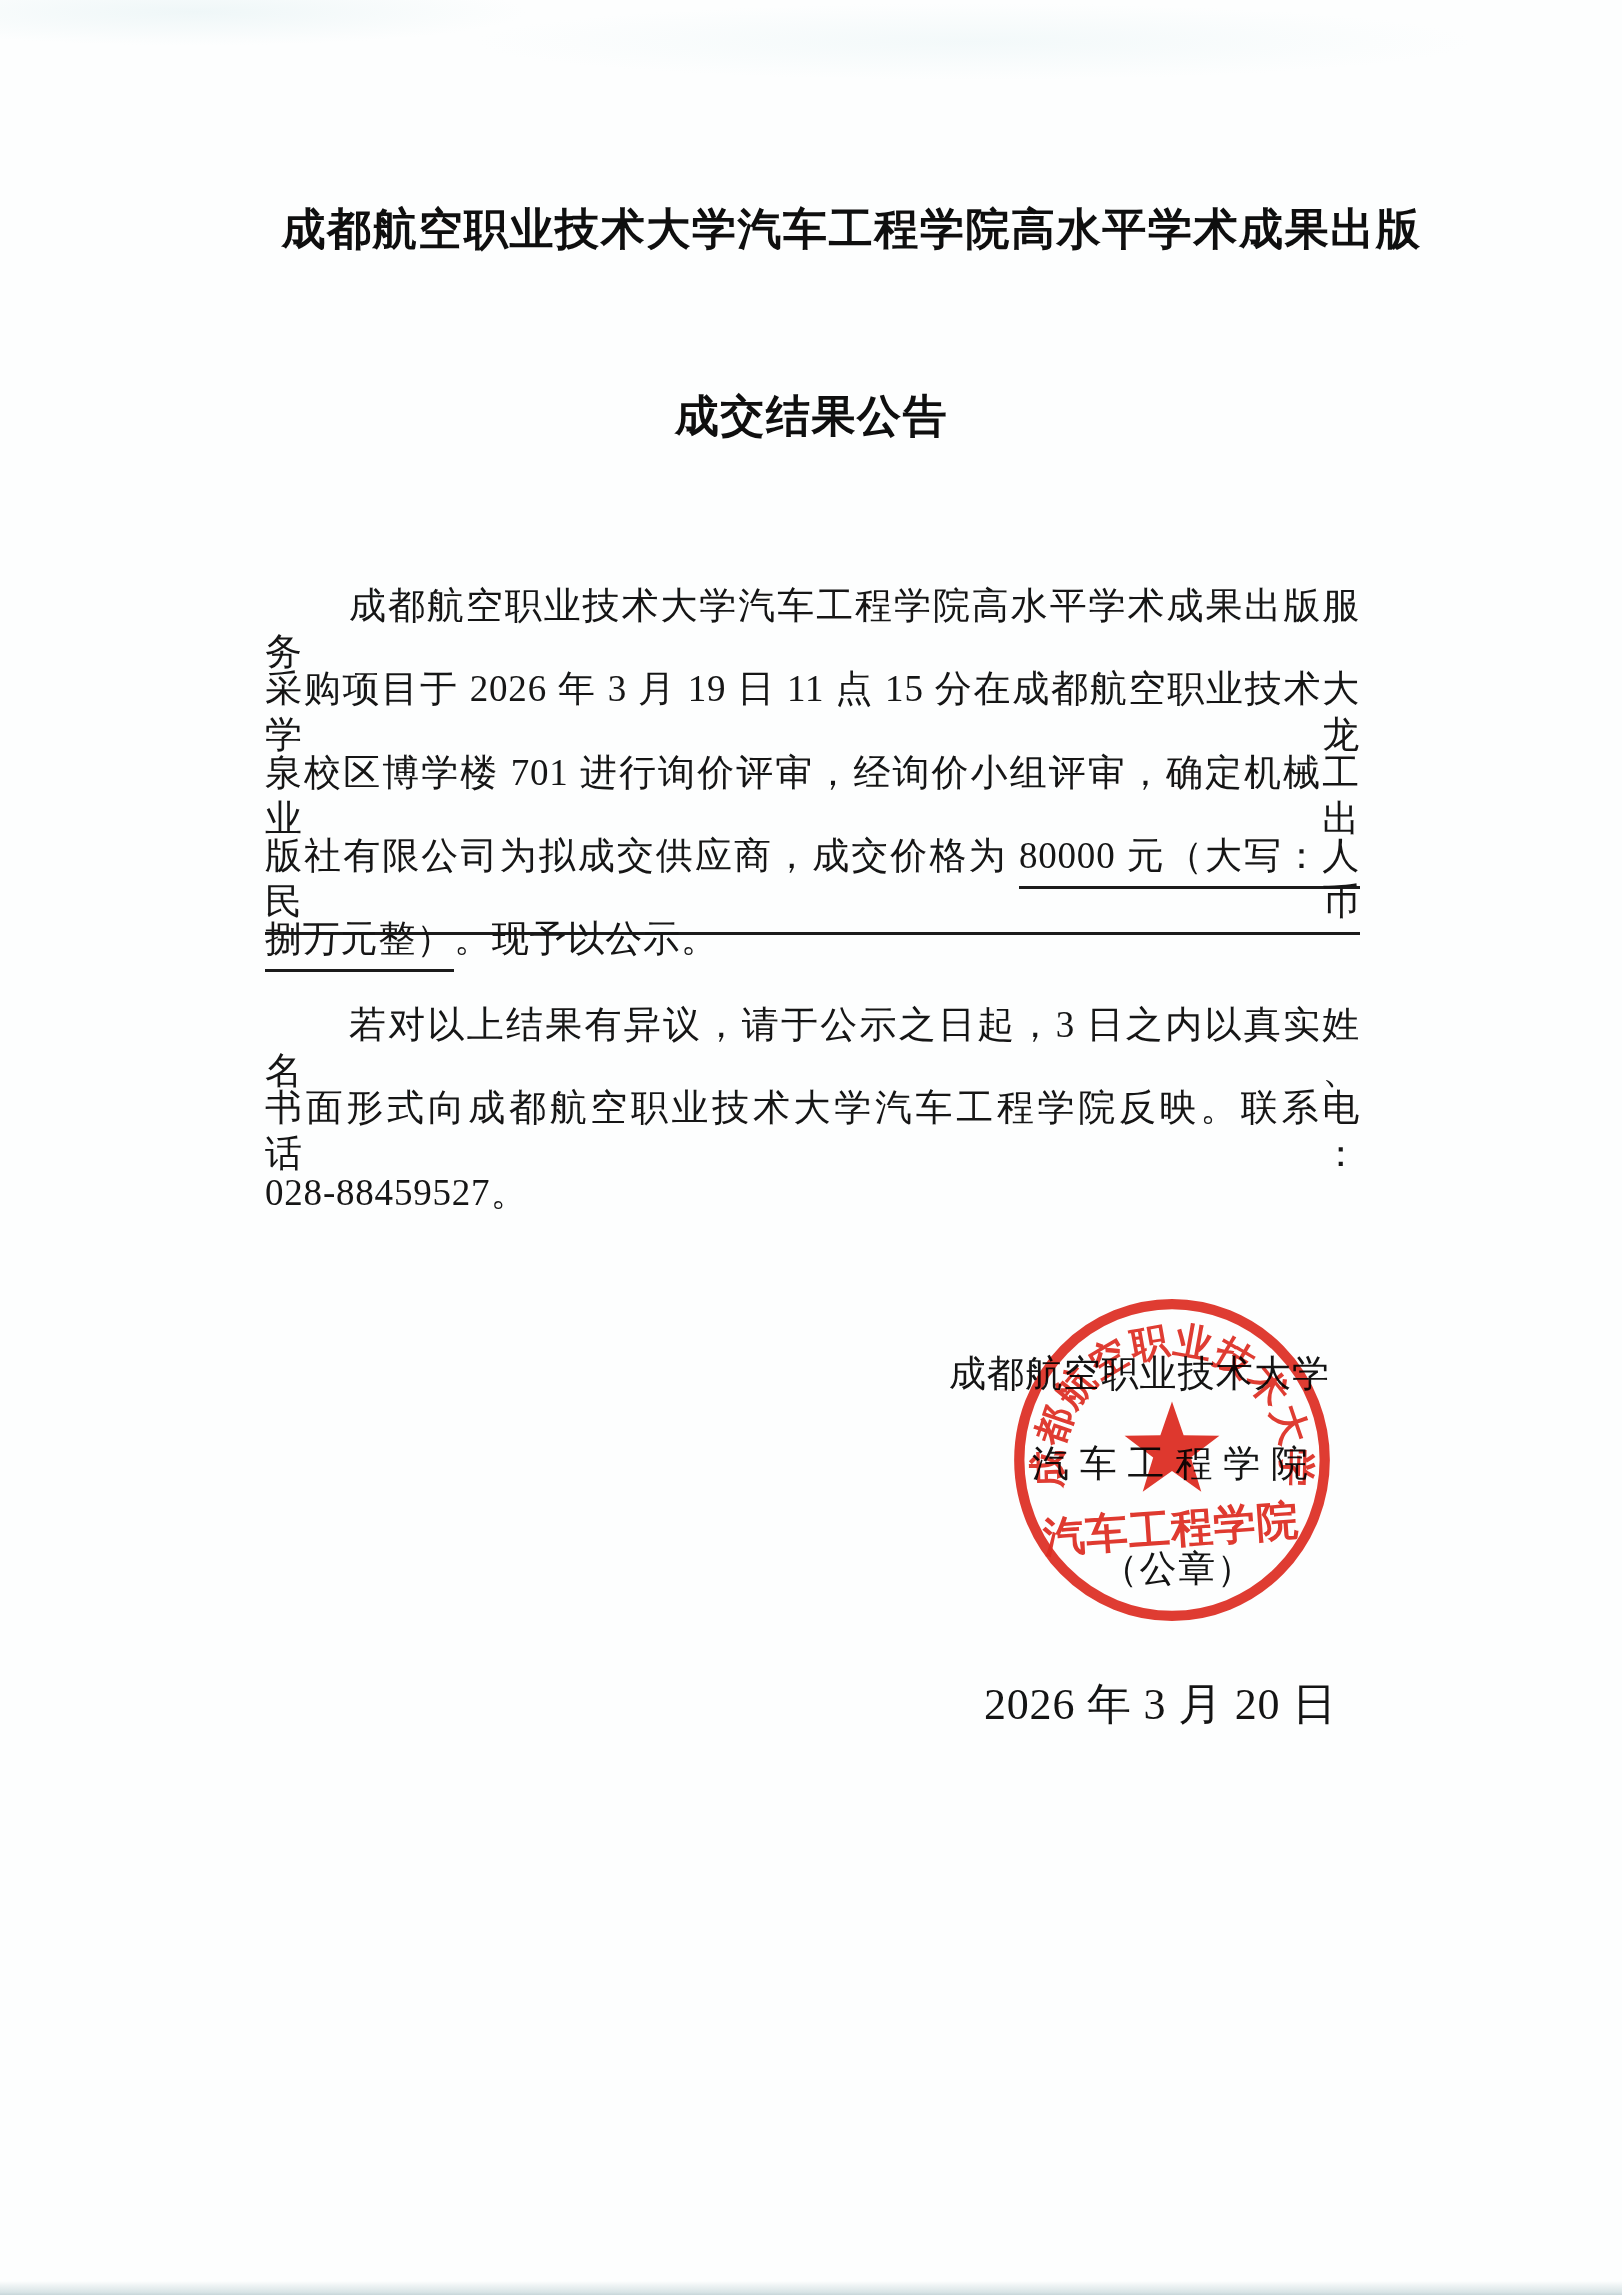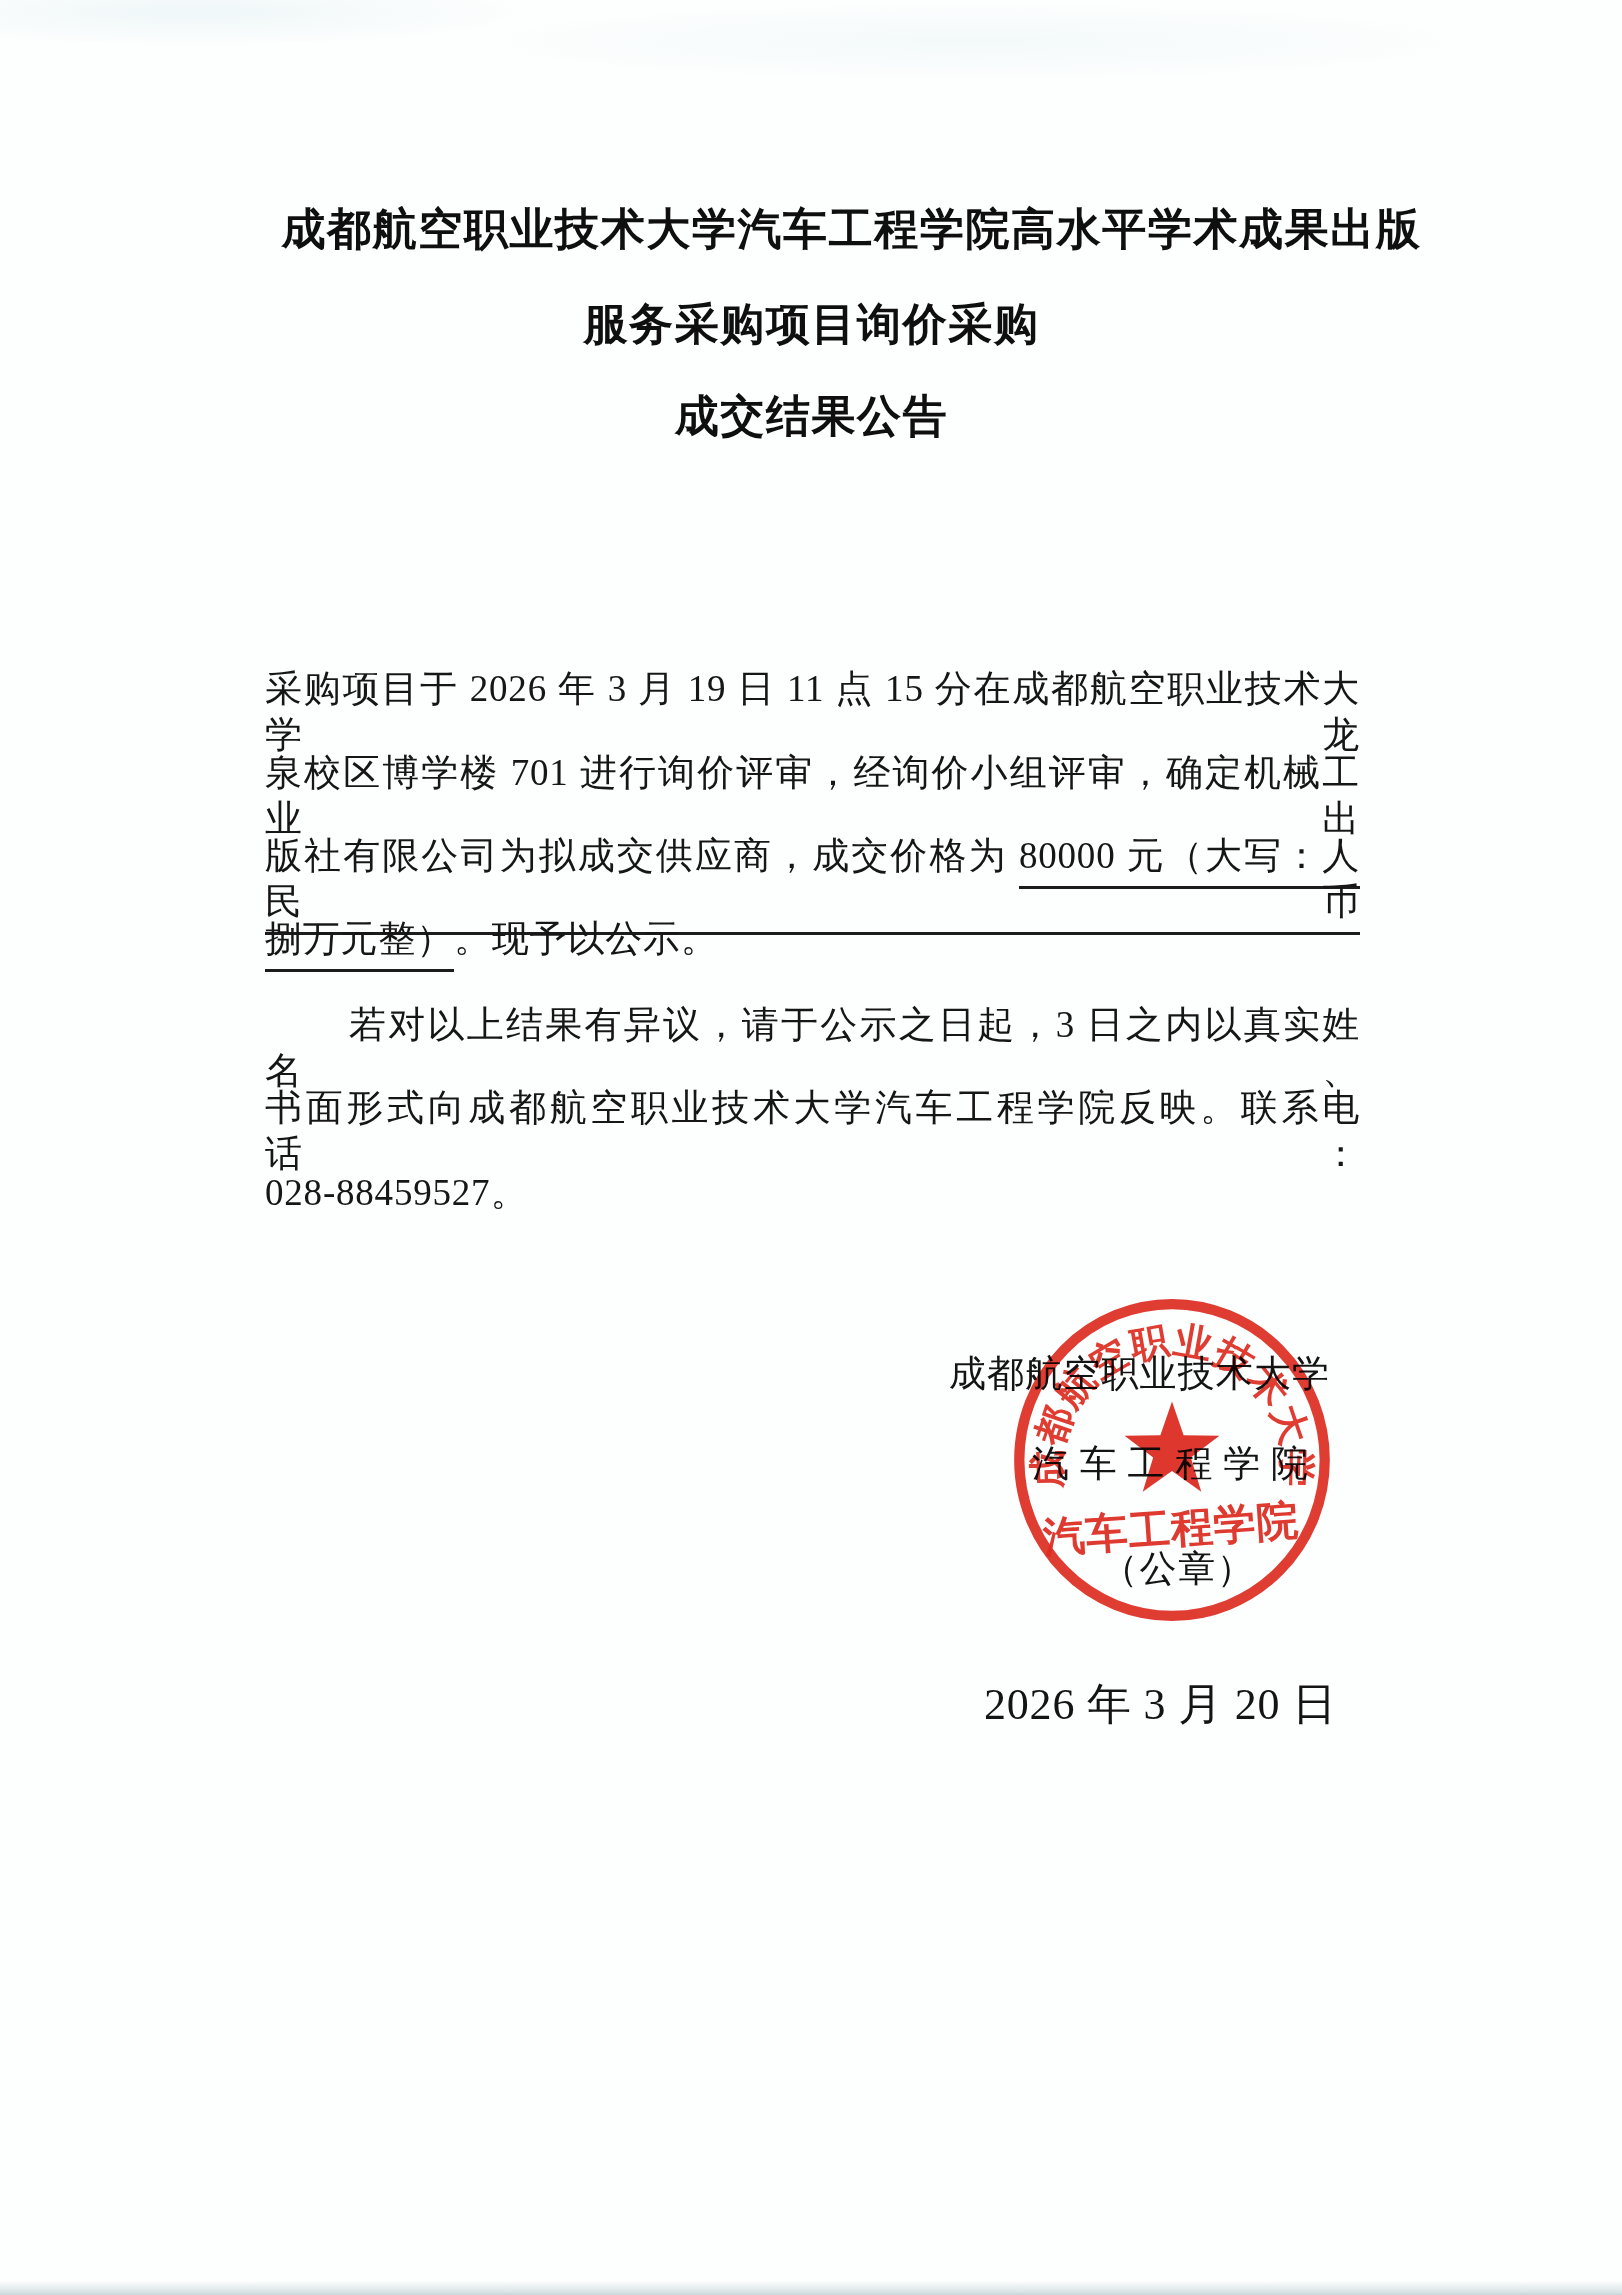--- a/index.html
+++ b/index.html
@@ -70,23 +70,23 @@
   }
 </style>
 </head>
 <body>
 
 <div class="page">
 
   <div class="scan-tint-top"></div>
 
   <div class="title-line title-l1">成都航空职业技术大学汽车工程学院高水平学术成果出版</div>
-  <div class="title-line title-l2">服务采购项目询价采购</div>
   <div class="title-line title-l3">成交结果公告</div>
 
+  <div class="body-line full indent" style="top:583px">成都航空职业技术大学汽车工程学院高水平学术成果出版服务</div>
   <div class="body-line full" style="top:666px">采购项目于 2026 年 3 月 19 日 11 点 15 分在成都航空职业技术大学龙</div>
   <div class="body-line full" style="top:750px">泉校区博学楼 701 进行询价评审，经询价小组评审，确定机械工业出</div>
   <div class="body-line full" style="top:833px"><span>版社有限公司为拟成交供应商，成交价格为 </span><span class="u">80000 元（大写：人民币</span></div>
   <div class="body-line" style="top:916px"><span class="u">捌万元整）</span><span>。现予以公示。</span></div>
 
   <div class="body-line full indent" style="top:1002px">若对以上结果有异议，请于公示之日起，3 日之内以真实姓名、</div>
   <div class="body-line full" style="top:1085px">书面形式向成都航空职业技术大学汽车工程学院反映。联系电话：</div>
   <div class="body-line" style="top:1170px">028-88459527。</div>
 
   <div class="sig sig-org justify">成都航空职业技术大学</div>

